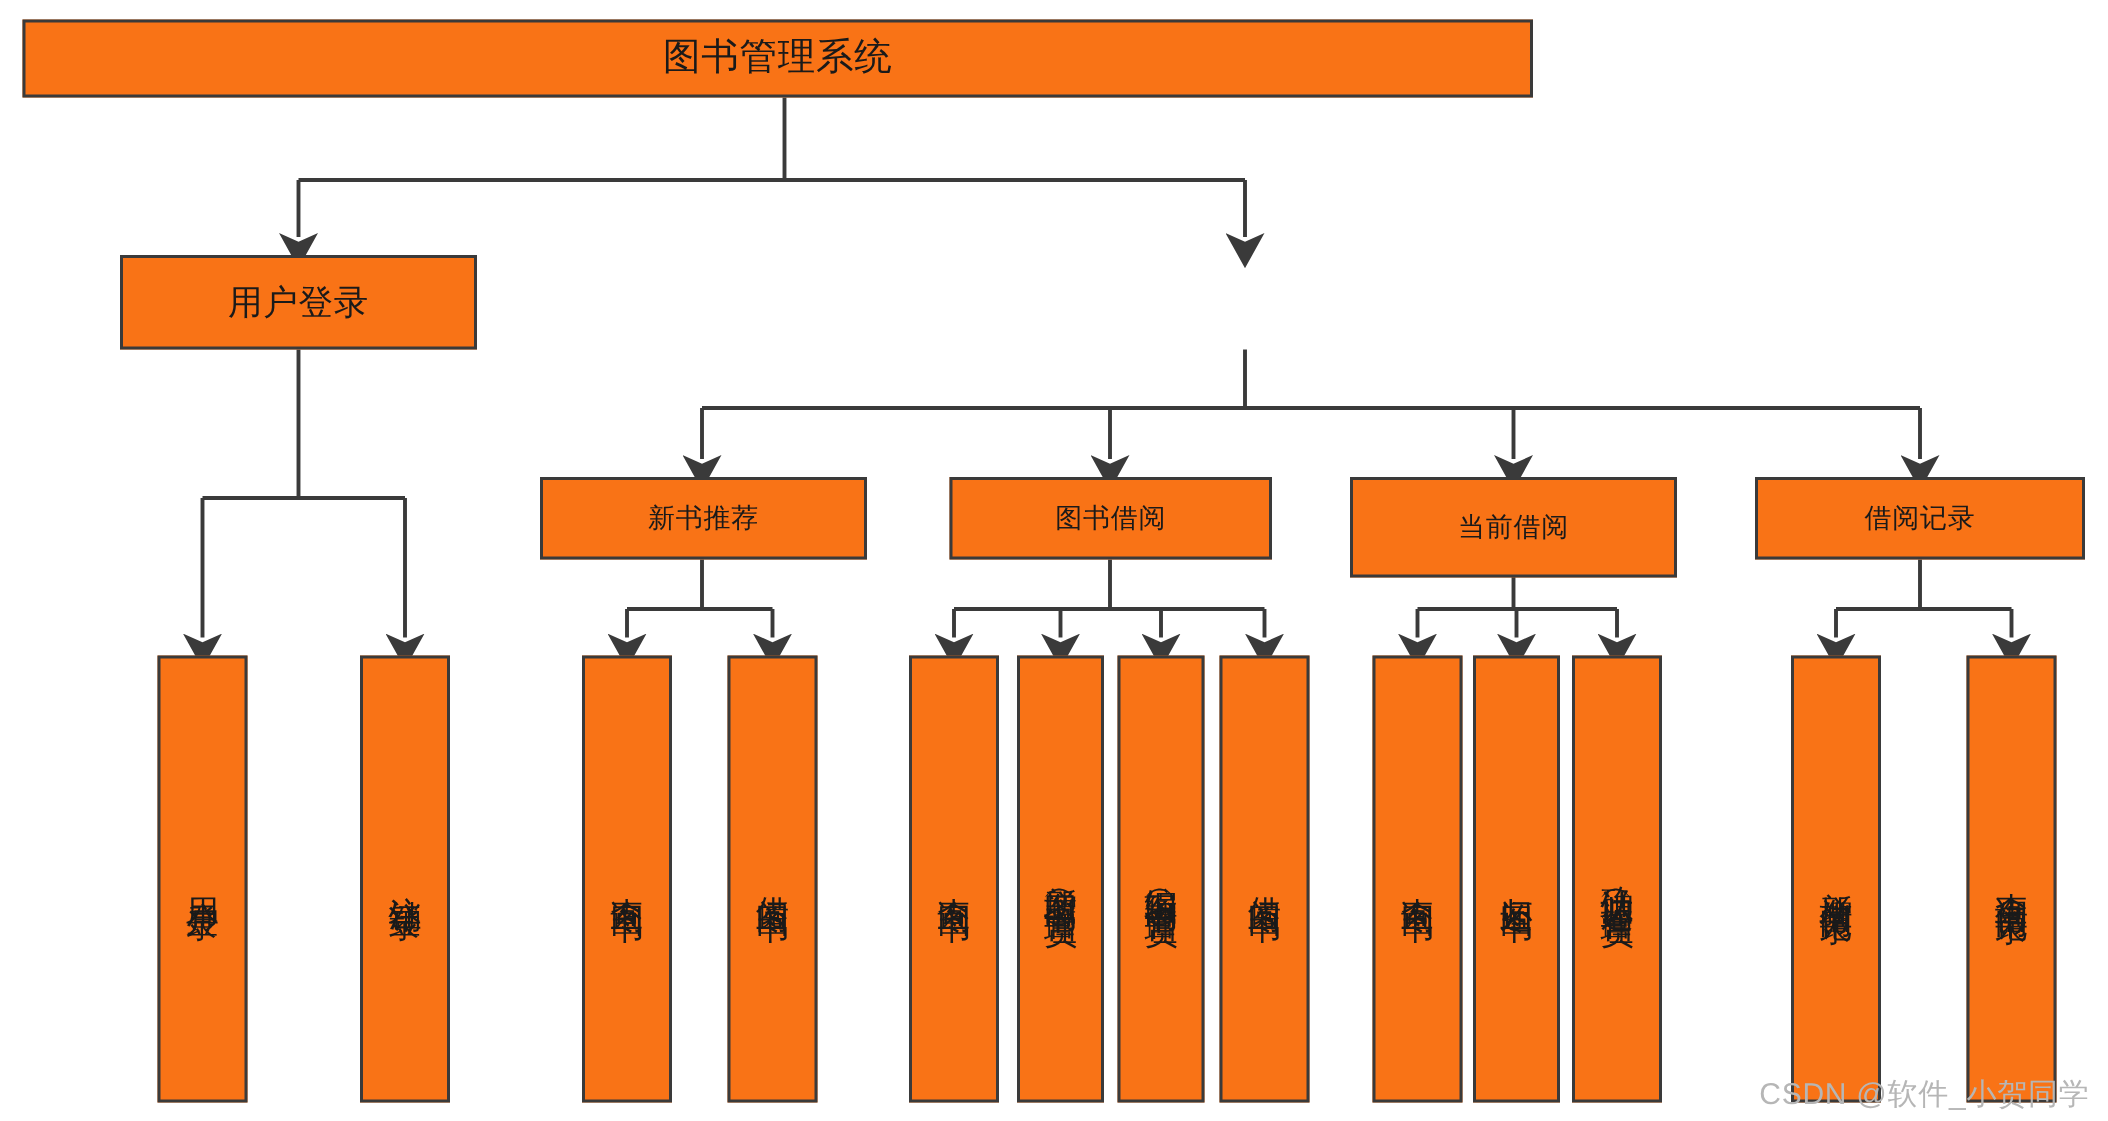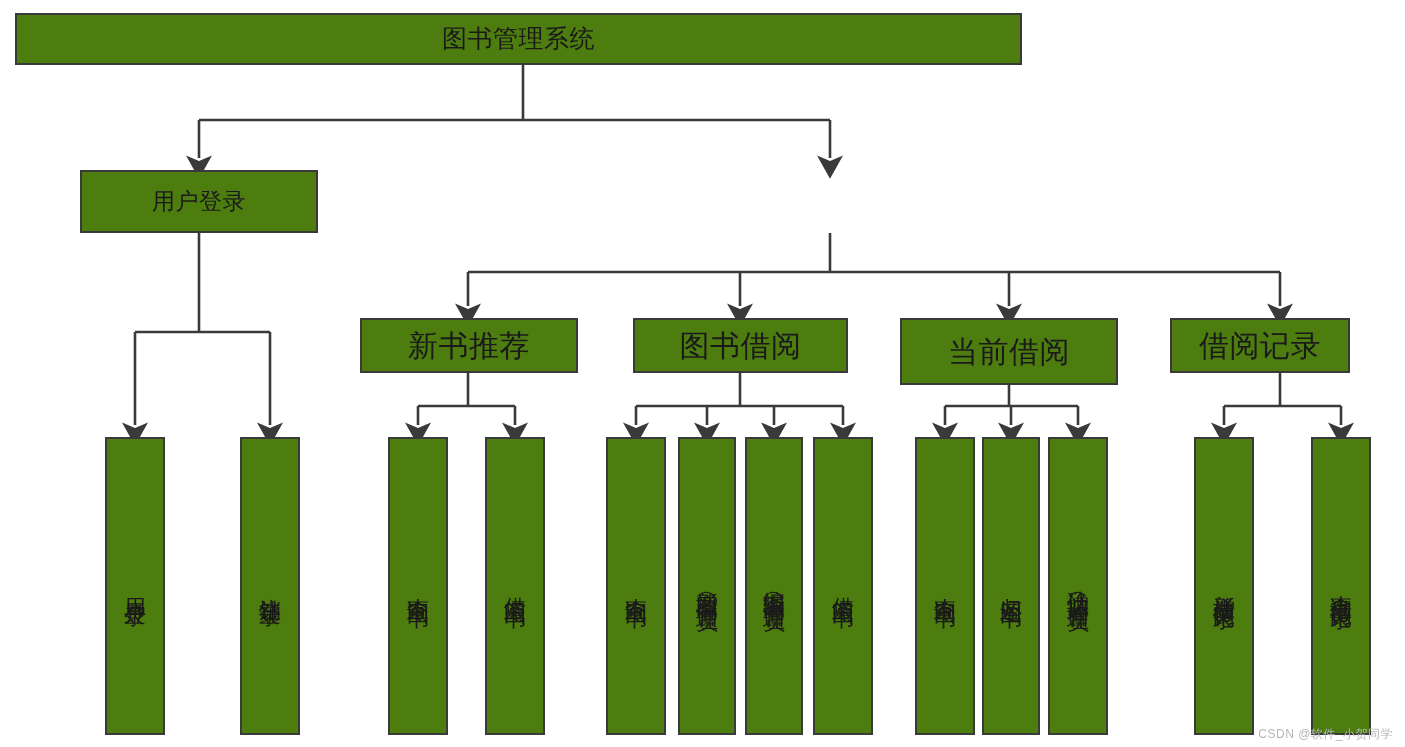--- a/index.html
+++ b/index.html
@@ -15,35 +15,35 @@
     position: relative;
     width: 1405px;
     height: 747px;
     background: #ffffff;
     overflow: hidden;
   }
   .node {
     position: absolute;
     box-sizing: border-box;
     border: 2.5px solid #3a3a3a;
-    background: #4d7c0f;
+    background: #f97316;
     display: flex;
     align-items: center;
     justify-content: center;
     text-align: center;
     line-height: 1.18;
   }
   .node .lbl {
     display: block;
     color: #1a1a1a;
     letter-spacing: 0.5px;
   }
   .node-root .lbl { font-size: 25px; }
   .node-l1 .lbl  { font-size: 23px; }
-  .node-l2 .lbl  { font-size: 30px; }
+  .node-l2 .lbl  { font-size: 18px; }
   .node-leaf {
     border-width: 2.5px;
   }
   .node-leaf .lbl {
     writing-mode: vertical-rl;
     text-orientation: upright;
     font-size: 22px;
     letter-spacing: 3px;
     line-height: 1;
     white-space: nowrap;
@@ -53,21 +53,21 @@
     left: 0;
     top: 0;
     width: 1405px;
     height: 747px;
     pointer-events: none;
   }
   .watermark {
     position: absolute;
     right: 12px;
     bottom: 4px;
-    font-size: 12px;
+    font-size: 20px;
     color: #b6b6b6;
     white-space: nowrap;
     letter-spacing: 0.5px;
   }
 </style>
 </head>
 <body>
 
 <div id="canvas">
 
@@ -131,21 +131,21 @@
 
   <div class="node node-l2" style="left:360px; top:318px; width:218px; height:55px;">
     <span class="lbl">新书推荐</span>
   </div>
   <div class="node node-l2" style="left:633px; top:318px; width:215px; height:55px;">
     <span class="lbl">图书借阅</span>
   </div>
   <div class="node node-l2" style="left:900px; top:318px; width:218px; height:67px;">
     <span class="lbl">当前借阅</span>
   </div>
-  <div class="node node-l2" style="left:1170px; top:318px; width:180px; height:55px;">
+  <div class="node node-l2" style="left:1170px; top:318px; width:220px; height:55px;">
     <span class="lbl">借阅记录</span>
   </div>
 
   <div class="node node-leaf" style="left:105px; top:437px; width:60px; height:298px;">
     <span class="lbl">用户登录</span>
   </div>
   <div class="node node-leaf" style="left:240px; top:437px; width:60px; height:298px;">
     <span class="lbl">注销登录</span>
   </div>
 

